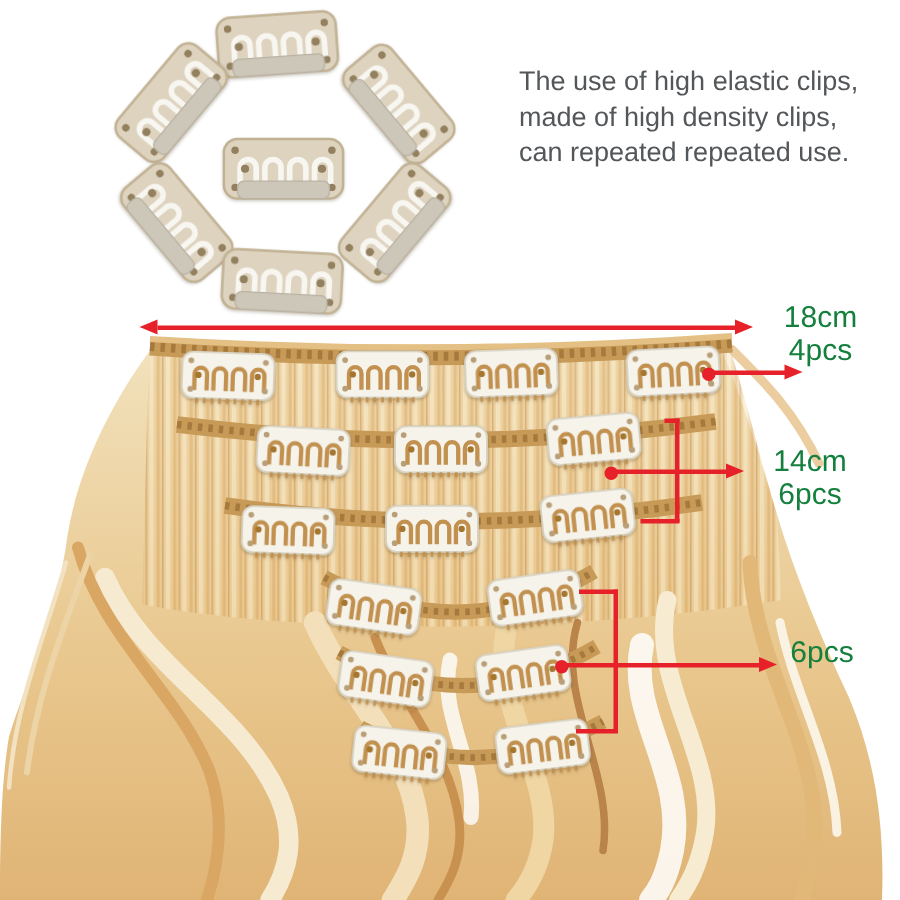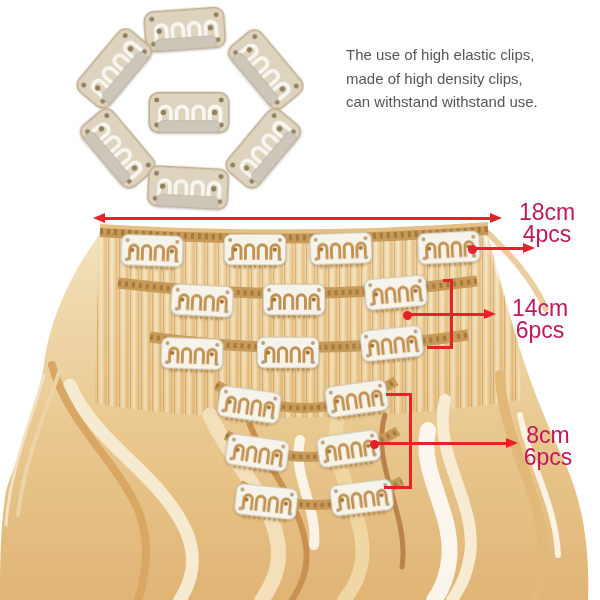--- a/index.html
+++ b/index.html
@@ -6,33 +6,33 @@
   .stage{position:relative;width:600px;height:600px;background:#ffffff;overflow:hidden;
          font-family:"Liberation Sans",sans-serif;}
   
   .clip{position:absolute;transform-origin:50% 50%;}
   .clip-g{--c-body:#ded3bf;--c-edge:#c2b294;--c-slot:#f8f6f0;--c-hole:#93805f;--c-hole2:#93805f;--c-band:#cdc7ba;
           filter:drop-shadow(0 1px 1px rgba(60,50,30,.25));}
   .clip-w{--c-body:#f6f3eb;--c-edge:#d7d2c2;--c-slot:#c2914f;--c-hole:#b89f79;--c-hole2:#a5762e;
           filter:drop-shadow(0 1px 1px rgba(90,60,20,.35));}
   
   .desc{position:absolute;left:346px;top:43px;width:250px;color:#53575a;
-        font-size:15px;line-height:23.5px;}
+        font-size:18px;line-height:23.5px;}
   .desc span{display:block;}
   
   .red-h{position:absolute;height:3px;background:#e62129;}
   .red-v{position:absolute;width:2.6px;background:#e62129;}
   .red-t{position:absolute;height:2.6px;background:#e62129;}
   .dot{position:absolute;width:9px;height:9px;border-radius:50%;background:#e62129;}
   .tri-r{position:absolute;width:0;height:0;border-top:5.5px solid transparent;
          border-bottom:5.5px solid transparent;border-left:12px solid #e62129;}
   .tri-l{position:absolute;width:0;height:0;border-top:5.5px solid transparent;
          border-bottom:5.5px solid transparent;border-right:12px solid #e62129;}
   
-  .lbl{position:absolute;color:#be185d;text-align:center;font-size:23px;line-height:22px;white-space:nowrap;}
+  .lbl{position:absolute;color:#15803d;text-align:center;font-size:20px;line-height:22px;white-space:nowrap;}
   .lbl span{display:block;}
   .hair{position:absolute;left:0;top:215px;}
   .hidden-defs{position:absolute;width:0;height:0;overflow:hidden;}
 </style>
 </head>
 <body>
 
 <svg class="hidden-defs" aria-hidden="true">
   <defs>
     <symbol id="clipA" viewBox="0 0 100 58">
@@ -82,21 +82,21 @@
         <use href="#clipB"></use>
       </svg>
     <svg class="clip clip-g" style="left:146px;top:166px;width:84px;height:48px;transform:rotate(3deg);">
         <use href="#clipB"></use>
       </svg>
   </div>
 
   <div class="desc">
     <span>The use of high elastic clips,</span>
     <span>made of high density clips,</span>
-    <span>can withstand withstand use.</span>
+    <span>can repeated repeated use.</span>
   </div>
 
   <svg class="hair" width="600" height="385" viewBox="0 0 600 385">
     <defs>
       <linearGradient id="hairGrad" x1="0" y1="0" x2="0" y2="1">
         <stop offset="0" stop-color="#f2e2bd"></stop>
         <stop offset="0.55" stop-color="#e9c88f"></stop>
         <stop offset="1" stop-color="#e0b475"></stop>
       </linearGradient>
       <pattern id="pv" width="11" height="40" patternUnits="userSpaceOnUse">
@@ -230,17 +230,16 @@
 
   <div class="lbl" style="left:494px;top:201px;width:106px;">
     <span>18cm</span>
     <span>4pcs</span>
   </div>
   <div class="lbl" style="left:498px;top:297px;width:84px;">
     <span>14cm</span>
     <span>6pcs</span>
   </div>
   <div class="lbl" style="left:506px;top:424px;width:84px;">
-    <span>8cm</span>
     <span>6pcs</span>
   </div>
 
 </div>
 
 </body></html>

